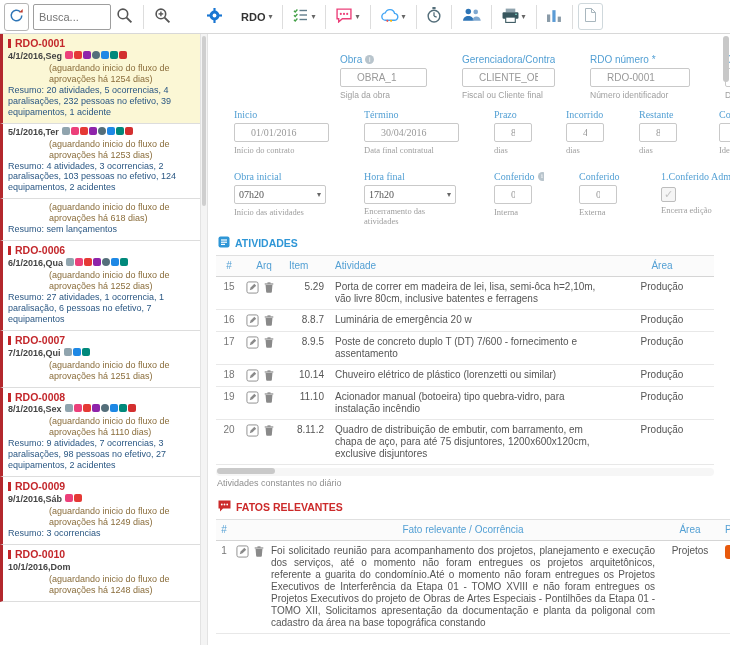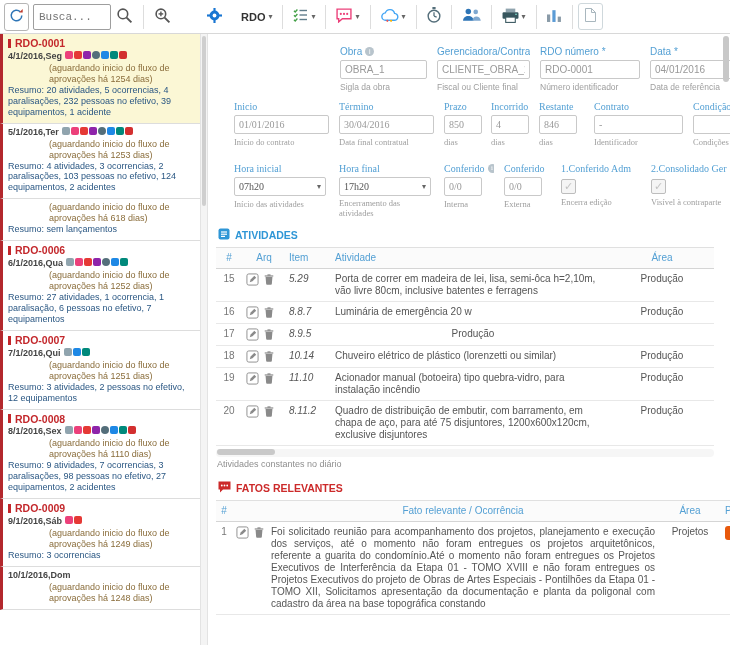--- a/index.html
+++ b/index.html
@@ -8,21 +8,21 @@
          font-family:"Liberation Sans", sans-serif; background:#fff; color:#555; }
 
   
   .topbar { height:34px; display:flex; align-items:center; padding:0 4px;
             border-bottom:1px solid #d8d8d8; background:#fff; }
   .tb-btn { display:inline-flex; align-items:center; gap:3px; padding:3px 5px;
             background:none; border:none; cursor:pointer; }
   .tb-btn .caret { font-size:8px; color:#666; }
   .refresh-btn { border:1px solid #b5b5b5; border-radius:3px; padding:4px; margin-right:4px; }
   .search-input { width:78px; height:23px; border:1px solid #9e9e9e; border-radius:2px;
-                  font-size:11px; padding:12px 5px; color:#555; font-family:Liberation Mono, monospace; }
+                  font-size:11px; padding:12px 5px; color:#555; font-family:Liberation Sans, sans-serif; }
   .tb-sep { width:1px; height:24px; background:#ddd; margin:0 5px; }
   .tb-spacer { width:26px; }
   .rdo-menu-label { font-size:11px; font-weight:bold; color:#333;padding-left:16px; }
   .doc-btn { border:1px solid #cfd8dc; border-radius:3px; padding:4px 6px; }
 
   
   .body { display:flex; height:611px; }
   .sidebar { width:200px; overflow:hidden; background:#fff; }
   .side-scroll { width:8px; background:#f4f4f4; border-left:1px solid #e3e3e3;
                  border-right:1px solid #e3e3e3; }
@@ -39,29 +39,29 @@
   .rdo-title .bullet { width:3px; height:9px; background:#c3272b; display:inline-block; }
   .rdo-date { color:#444; font-weight:bold; font-size:9px; display:flex; align-items:center; gap:2px; flex-wrap:wrap; margin-bottom:1px; }
   .rdo-status { color:#8a6d3b;margin-left:41px; }
   .rdo-resumo { color:#2a5783; }
   .mini-icon { width:8px; height:8px; border-radius:2px; display:inline-block; margin-left:1px; }
   .ic-paperclip{background:#90a4ae}.ic-chat{background:#ec407a}.ic-flag{background:#e53935}
   .ic-pin{background:#8e24aa}.ic-clock{background:#546e7a;border-radius:50%}
   .ic-people{background:#1e88e5}.ic-truck{background:#00897b}.ic-accident{background:#d32f2f}
 
   
-  .form-row { display:flex; margin:0 0 9px 4px; }
+  .form-row { display:flex; margin:8px 0 9px 4px;gap:25px; }
   .form-row.row1 { margin-left:124px; }
   .form-row.row2, .form-row.row3 { margin-left:18px;font-family:Liberation Serif, serif; }
   .form-row.row3 { margin-top:16px; }
   .field { display:flex; flex-direction:column; overflow:hidden; padding-right:10px; flex:0 0 auto; }
   .field .lbl { color:#54a0d4; font-size:10px; margin-bottom:3px; white-space:nowrap; overflow:hidden;
                 display:flex; align-items:center; gap:3px; }
   .field input { height:19px; border:1px solid #c9c9c9; border-radius:2px; font-size:10px;
-                 color:#999; padding:0 4px; background:#fff; font-family:inherit; width:100%; }
+                 color:#999; padding:0 16px; background:#fff; font-family:inherit; width:100%; }
   .field input.narrow { width:38px; }
   .helper { color:#9e9e9e; font-size:8.5px; margin-top:3px; white-space:nowrap; overflow:hidden; }
   .helper.wrap { white-space:normal; line-height:1.15; }
   .select { height:19px; border:1px solid #c9c9c9; border-radius:2px; font-size:10px; color:#555;
             padding:0 4px; display:flex; align-items:center; justify-content:space-between;
             width:92px; cursor:pointer; background:#fff; }
   .select .caret { font-size:8px; color:#666; }
   .checkbox { width:15px; height:15px; border:1px solid #bdbdbd; border-radius:2px; background:#f5f5f5;
               display:flex; align-items:center; justify-content:center; cursor:pointer; margin-top:2px; }
   .checkbox::after { content:"✓"; color:#c2c2c2; font-size:11px; }
@@ -82,21 +82,21 @@
   .fatos-head { color:#cc2a2a; margin-top:12px; }
 
   .t-head, .t-row { display:grid; align-items:start; }
   .ativ-grid { grid-template-columns:26px 44px 46px 282px 96px; width:498px; }
   .fatos-grid { grid-template-columns:16px 36px 390px 64px 72px; width:540px; }
   .t-head { background:#fbfbfb; border-top:1px solid #e0e0e0; border-bottom:1px solid #d5d5d5;
             color:#54a0d4; font-size:10px; padding:4px 0; align-items:center; }
   .t-row { border-bottom:1px solid #e8e8e8; font-size:10px; color:#555; padding:4px 0; }
   .c { padding:0 3px; line-height:1.2; }
   .c.num { text-align:center; color:#777; }
-  .c.item { padding-right:8px;font-style:italic; }
+  .c.item { text-align:right; padding-right:8px; }
   .c.area { text-align:center; }
   .c.head-center { text-align:center; }
   .c.actions { display:flex; gap:4px; justify-content:flex-start; padding-left:4px; }
   .icon-btn { cursor:pointer; display:inline-flex; }
   .fato-text { text-align:justify; }
   .badge { display:inline-block; background:#e8590c; color:#fff; font-size:9px; font-weight:bold;
            padding:2px 7px; border-radius:3px; }
 
   .hscroll { width:498px; height:8px; background:#f6f6f6; border-radius:4px; margin:3px 0 2px; }
   .hscroll .thumb { width:58px; height:6px; background:#c9c9c9; border-radius:3px; margin-top:1px; margin-left:1px; }
@@ -290,21 +290,20 @@
         <div class="rdo-item">
           <div class="rdo-title">
             <span class="bullet"></span>
             <span>RDO-0007</span>
           </div>
           <div class="rdo-date">
             <span>7/1/2016,Qui</span>
             <span><span class="mini-icon ic-paperclip"></span><span class="mini-icon ic-people"></span><span class="mini-icon ic-truck"></span></span>
           </div>
           <div class="rdo-status">(aguardando inicio do fluxo de aprovações há 1251 dias)</div>
-          <div class="rdo-resumo">Resumo: 3 atividades, 2 pessoas no efetivo, 12 equipamentos</div>
         </div>
         <div class="rdo-item">
           <div class="rdo-title">
             <span class="bullet"></span>
             <span>RDO-0008</span>
           </div>
           <div class="rdo-date">
             <span>8/1/2016,Sex</span>
             <span><span class="mini-icon ic-paperclip"></span><span class="mini-icon ic-chat"></span><span class="mini-icon ic-flag"></span><span class="mini-icon ic-pin"></span><span class="mini-icon ic-clock"></span><span class="mini-icon ic-people"></span><span class="mini-icon ic-truck"></span><span class="mini-icon ic-accident"></span></span>
           </div>
@@ -317,20 +316,24 @@
             <span>RDO-0009</span>
           </div>
           <div class="rdo-date">
             <span>9/1/2016,Sáb</span>
             <span><span class="mini-icon ic-chat"></span><span class="mini-icon ic-flag"></span></span>
           </div>
           <div class="rdo-status">(aguardando inicio do fluxo de aprovações há 1249 dias)</div>
           <div class="rdo-resumo">Resumo: 3 ocorrencias</div>
         </div>
         <div class="rdo-item">
+          <div class="rdo-title">
+            <span class="bullet"></span>
+            <span>RDO-0010</span>
+          </div>
           <div class="rdo-date">
             <span>10/1/2016,Dom</span>
             <span></span>
           </div>
           <div class="rdo-status">(aguardando inicio do fluxo de aprovações há 1248 dias)</div>
 
         </div>
     </aside>
     <div class="side-scroll">
       <div class="thumb"></div>
@@ -399,21 +402,21 @@
         </div>
         <div class="field w-cond">
           <span class="lbl">Condição</span>
           <input value="" style="">
           <span class="helper">Condições</span>
         </div>
       </div>
 
       <div class="form-row row3">
         <div class="field w-hora">
-          <span class="lbl">Hora inicial</span>
+          <span class="lbl">Obra inicial</span>
           <div class="select">
             <span>07h20</span>
             <span class="caret">▾</span>
           </div>
           <span class="helper">Início das atividades</span>
         </div>
         <div class="field w-hora">
           <span class="lbl">Hora final</span>
           <div class="select">
             <span>17h20</span>
@@ -519,20 +522,21 @@
               </span>
               <span class="icon-btn">
                 <svg width="12" height="13" viewBox="0 0 14 14">
                   <path d="M3 4h8l-.7 8.2a1 1 0 0 1-1 .8H4.7a1 1 0 0 1-1-.8L3 4z" fill="#8a8a8a"></path>
                   <rect x="2" y="2.2" width="10" height="1.4" fill="#8a8a8a"></rect>
                   <rect x="5.2" y="1" width="3.6" height="1.6" fill="#8a8a8a"></rect>
                 </svg>
               </span>
             </div>
             <div class="c item">8.9.5</div>
+            <div class="c desc">Poste de concreto duplo T (DT) 7/600 - fornecimento e assentamento</div>
             <div class="c area">Produção</div>
           </div>
           <div class="t-row ativ-grid">
             <div class="c num">18</div>
             <div class="c actions">
               <span class="icon-btn">
                 <svg width="13" height="13" viewBox="0 0 14 14">
                   <rect x="1" y="1" width="12" height="12" rx="2" fill="none" stroke="#8a8a8a"></rect>
                   <path d="M4 10l1-3 4-4 2 2-4 4-3 1z" fill="#8a8a8a"></path>
                 </svg>

